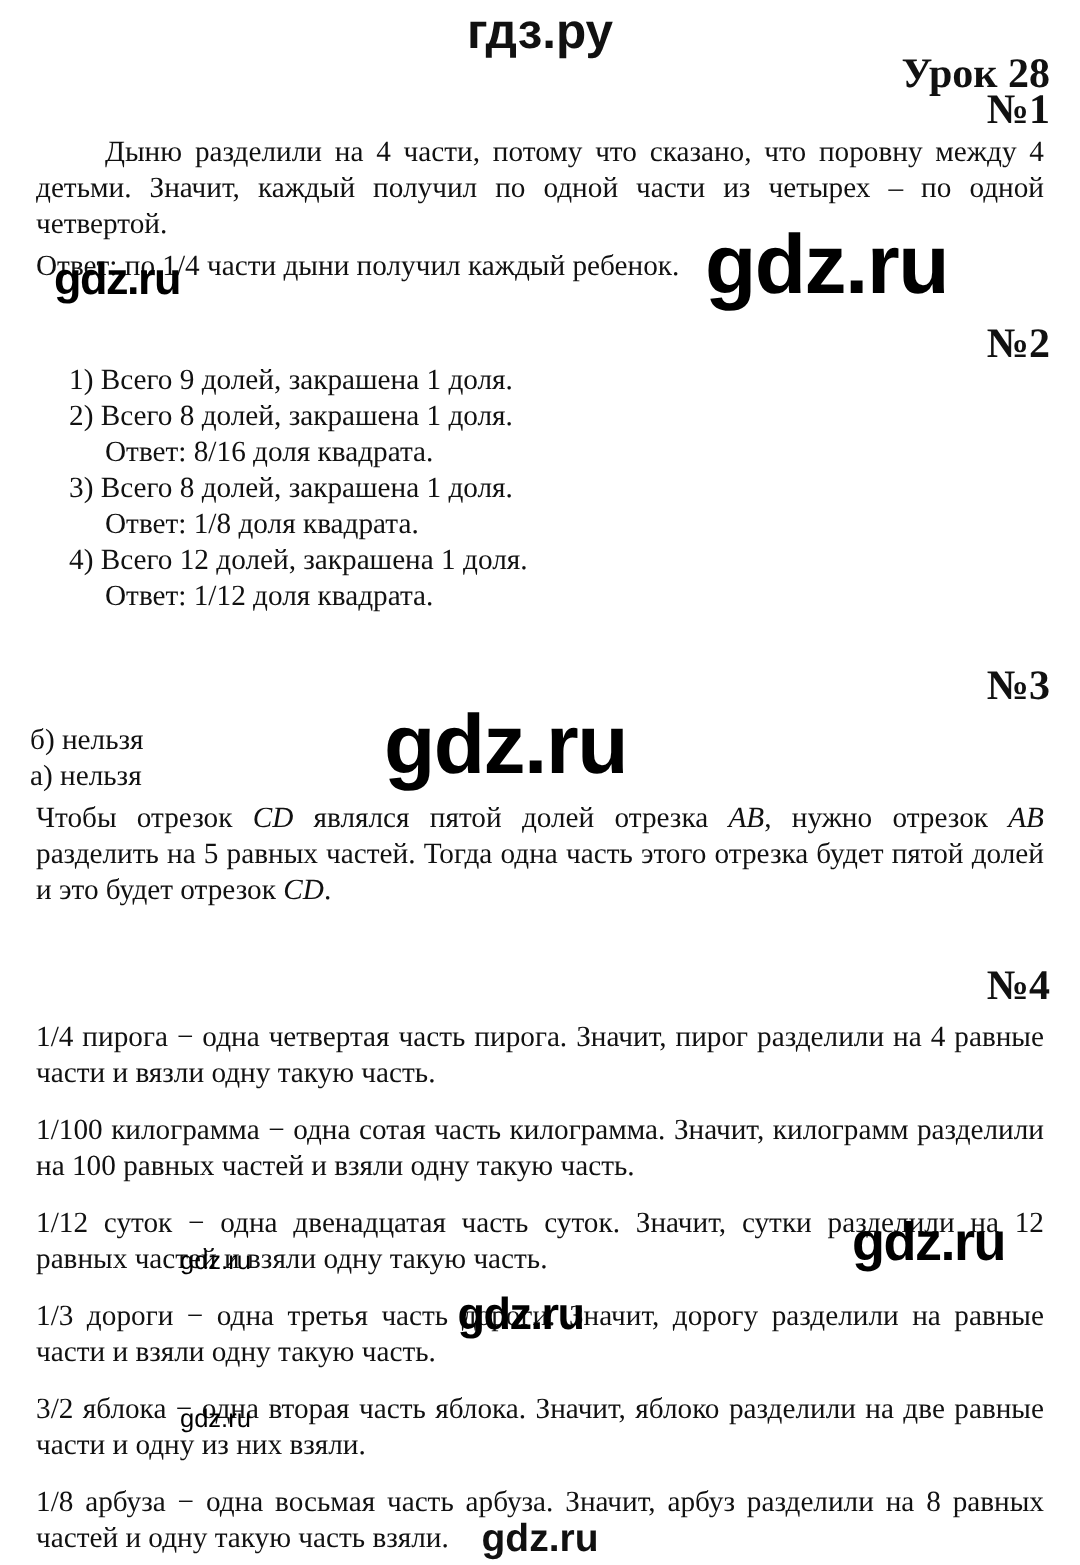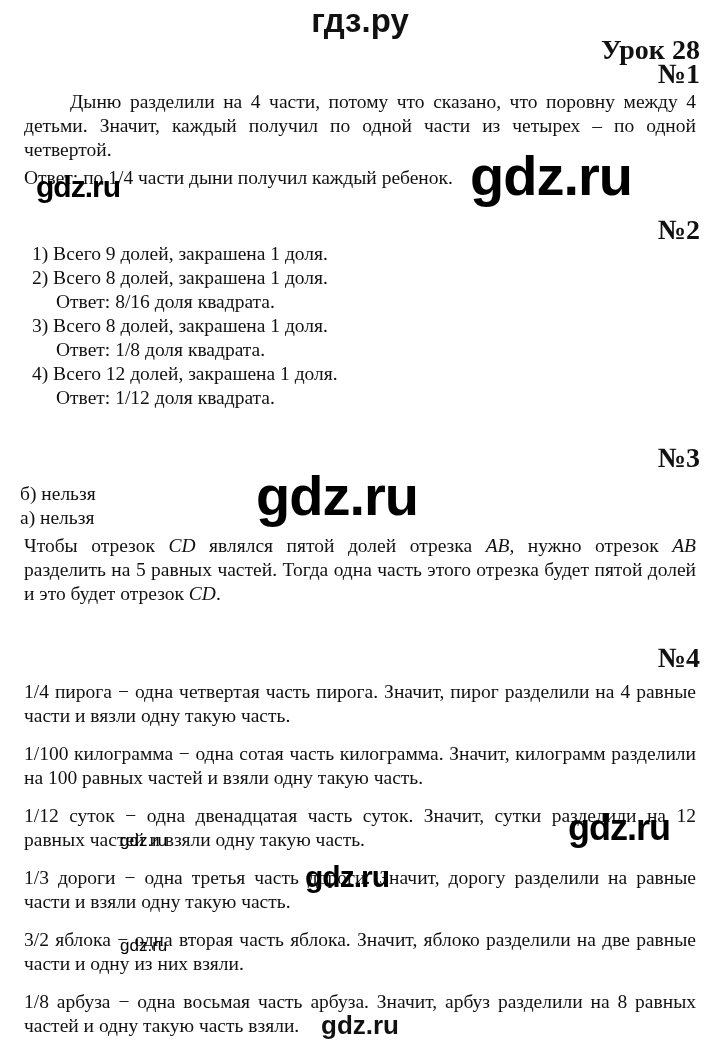--- a/index.html
+++ b/index.html
@@ -12,21 +12,21 @@
     font-family: Liberation Sans, sans-serif; font-weight: bold;
     font-size: 33px; top: 2px; color: #111;
   }
   .content {
     position: absolute; left: 20px; top: 38px; width: 680px;
     font-size: 19.5px; line-height: 24px;
   }
   .h { font-weight: bold; font-size: 28px; line-height: 24px; text-align: right; }
   .p { text-align: justify; margin: 4px; }
   .indent { text-indent: 46px; }
-  .list { margin-left: 12px; }
+  .list { margin-left: 26px; }
   .list .ans { margin-left: 24px; }
   .gap-s { height: 6px; }
   .wm {
     position: absolute; font-family: "Liberation Sans", sans-serif;
     font-weight: bold; color: #000; letter-spacing: -1px; line-height: 1;
   }
   .wm-small {
     position: absolute; font-family: "Liberation Sans", sans-serif;
     color: #000; font-size: 17px; line-height: 1; background: transparent;
   }

